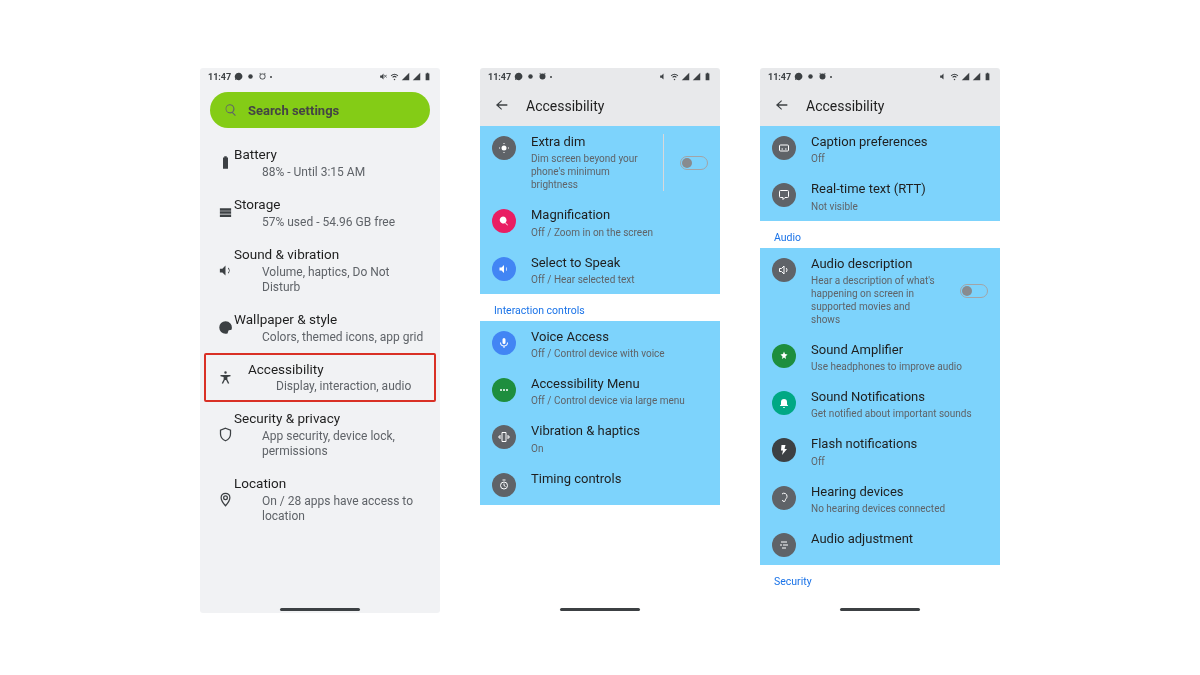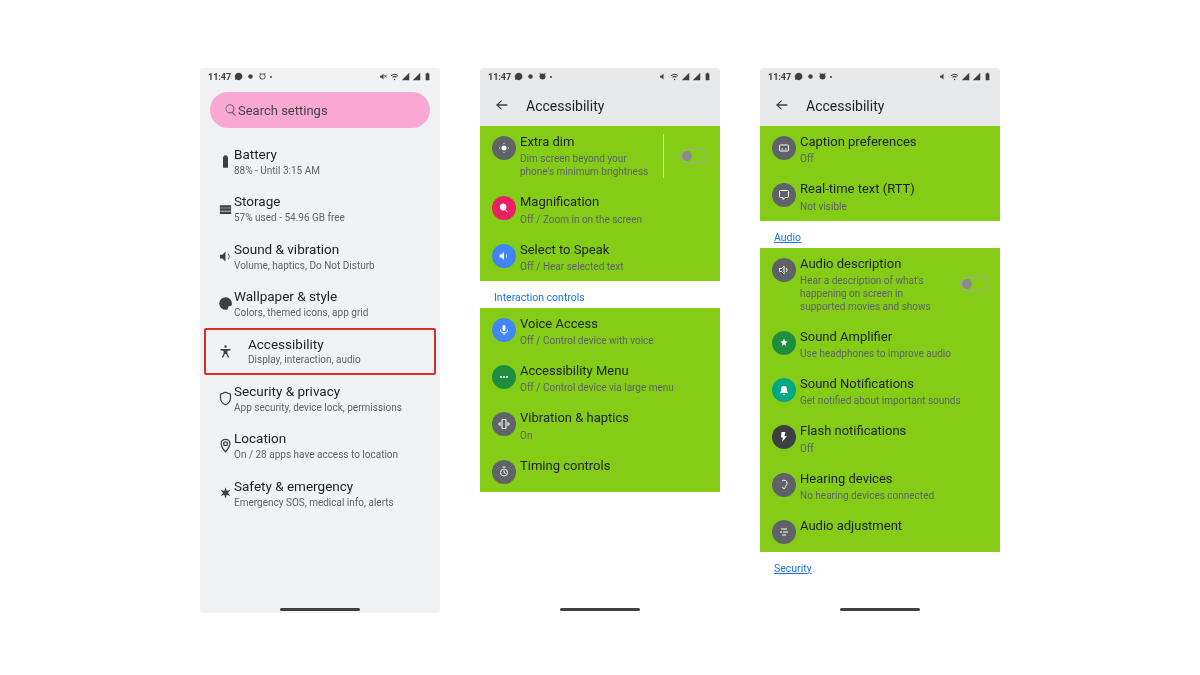--- a/index.html
+++ b/index.html
@@ -40,47 +40,49 @@
   }
   .statusbar .left { display:flex; align-items:center; gap:3px; }
   .statusbar .right { display:flex; align-items:center; gap:2px; }
   .statusbar svg { width:9px; height:9px; fill:#3c4043; }
   .dot { width:2px; height:2px; background:#3c4043; border-radius:50%; }
 
   
   .searchbar {
     margin: 6px 10px 10px;
     height: 36px;
-    background: #f9a8d4;
+    background: #84cc16;
     border-radius: 20px;
     display: flex;
     align-items: center;
     padding: 0 14px;
+    gap: 10px;
     color: #444;
+    font-weight: bold;
   }
   .searchbar svg { width:14px; height:14px; fill:#5f6368; }
   .searchbar span { font-size:13px; color:#444; }
 
   
   .row {
     display: flex;
     align-items: center;
     padding: 8px 16px 8px 16px;
     gap: 0;
     min-height: 46px;
   }
   .row .icon {
     width: 18px;
     display:flex;
     justify-content:center;
   }
   .row .icon svg { width:15px; height:15px; fill:#3c4043; }
   .row .texts { flex:1; }
   .row .title { font-size: 13.5px; color:#1f1f1f; line-height:1.25; }
-  .row .sub { font-size: 10px; color:#5f6368; margin-top:2px; line-height:1.25; }
+  .row .sub { font-size: 12px; color:#5f6368; margin-top:2px; line-height:1.25;margin-left:28px; }
 
   .highlight {
     border: 2px solid #d93025;
     margin: 0 4px;
     border-radius: 2px;
     padding: 6px 10px 6px 10px;
     gap:14px;
   }
 
   
@@ -92,24 +94,24 @@
     padding: 0 14px;
     background:#e8e9eb;
   }
   .headerbar svg { width:16px; height:16px; fill:#3c4043; }
   .headerbar .htitle { font-size:14px; color:#1f1f1f; }
   .phone.screen2, .phone.screen3 { background:#fff; }
 
   .drow {
     display:flex;
     align-items:flex-start;
-    gap:4px;
+    gap:15px;
     padding: 8px 12px 8px 12px;
     min-height:42px;
-    background:#84cc16;
+    background:#7dd3fc;
     justify-content:space-between;
   }
   .drow .dicon {
     width:24px; height:24px; border-radius:50%;
     display:flex; align-items:center; justify-content:center;
     flex-shrink:0;
     margin-top:2px;
   }
   .drow .dicon svg { width:12px; height:12px; fill:#fff; }
   .drow .dtexts { flex:1; }
@@ -123,21 +125,21 @@
   }
   .toggle::after {
     content:''; position:absolute; width:10px; height:10px; background:#888b8f;
     border-radius:50%; left:1px; top:1px;
   }
   .toggle-sep { border-left:1px solid #d7d8da; padding-left:10px; display:flex; align-items:center; align-self:stretch; }
 
   .section-label {
     font-size:10.5px; color:#1a73e8; padding: 10px 14px 4px; background:#fff;
   }
-  .section-label.audio, .section-label.general { color:#1a73e8;text-decoration:underline; }
+  .section-label.audio, .section-label.general { color:#1a73e8; }
 
   .gesturebar {
     position:absolute; bottom:2px; left:50%; transform:translateX(-50%);
     width:80px; height:3px; background:#3c4043; border-radius:2px;
   }
 
   
   .bg-gray { background:#5f6368; }
   .bg-pink { background:#e91e63; }
   .bg-green { background:#1e8e3e; }
@@ -262,31 +264,20 @@
       <div class="icon">
           <svg viewBox="0 0 24 24">
             <path d="M12 2a7 7 0 017 7c0 5-7 13-7 13S5 14 5 9a7 7 0 017-7zm0 4a3 3 0 100 6 3 3 0 000-6z" fill="none" stroke="#3c4043" stroke-width="2"></path>
           </svg>
         </div>
       <div class="texts">
           <div class="title">Location</div>
           <div class="sub">On / 28 apps have access to location</div>
         </div>
     </div>
-    <div class="row">
-      <div class="icon">
-          <svg viewBox="0 0 24 24">
-            <path d="M12 2l2 6 6-2-4 5 4 5-6-2-2 6-2-6-6 2 4-5-4-5 6 2z"></path>
-          </svg>
-        </div>
-      <div class="texts">
-          <div class="title">Safety &amp; emergency</div>
-          <div class="sub">Emergency SOS, medical info, alerts</div>
-        </div>
-    </div>
     <div class="gesturebar"></div>
   </div>
 
   <div class="phone screen2">
     <div class="statusbar" style="background:#e8e9eb">
       <div class="left">
         <span>11:47</span>
         <span><svg viewBox="0 0 24 24">
               <path d="M12 2a10 10 0 00-8.6 15l-1 4 4-1A10 10 0 1012 2z"></path>
             </svg></span>

